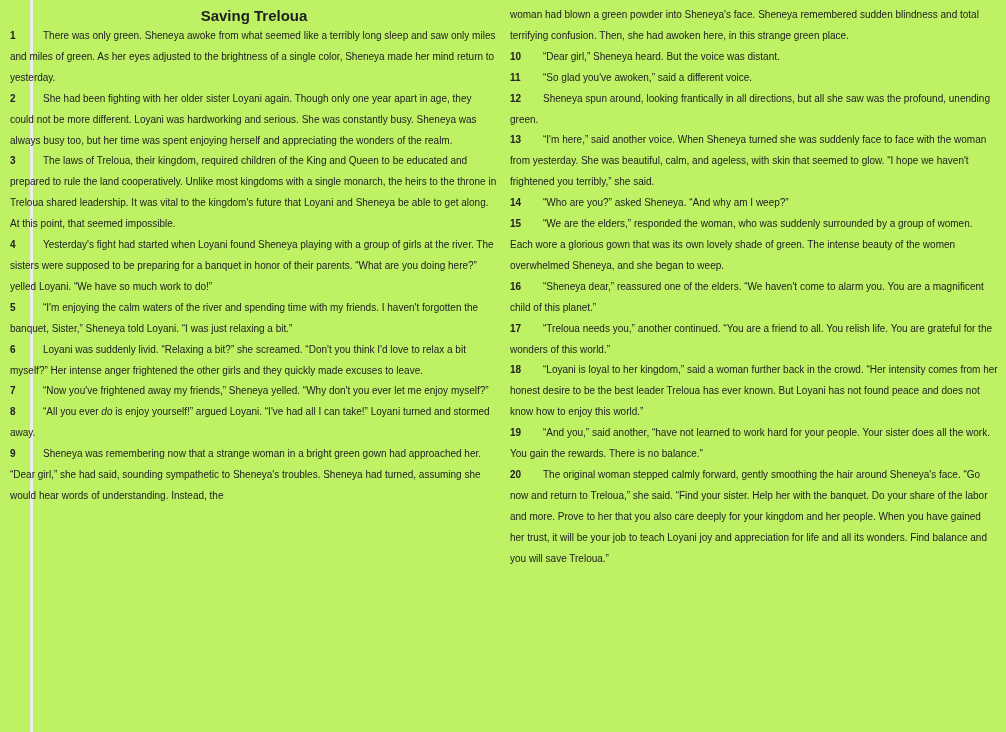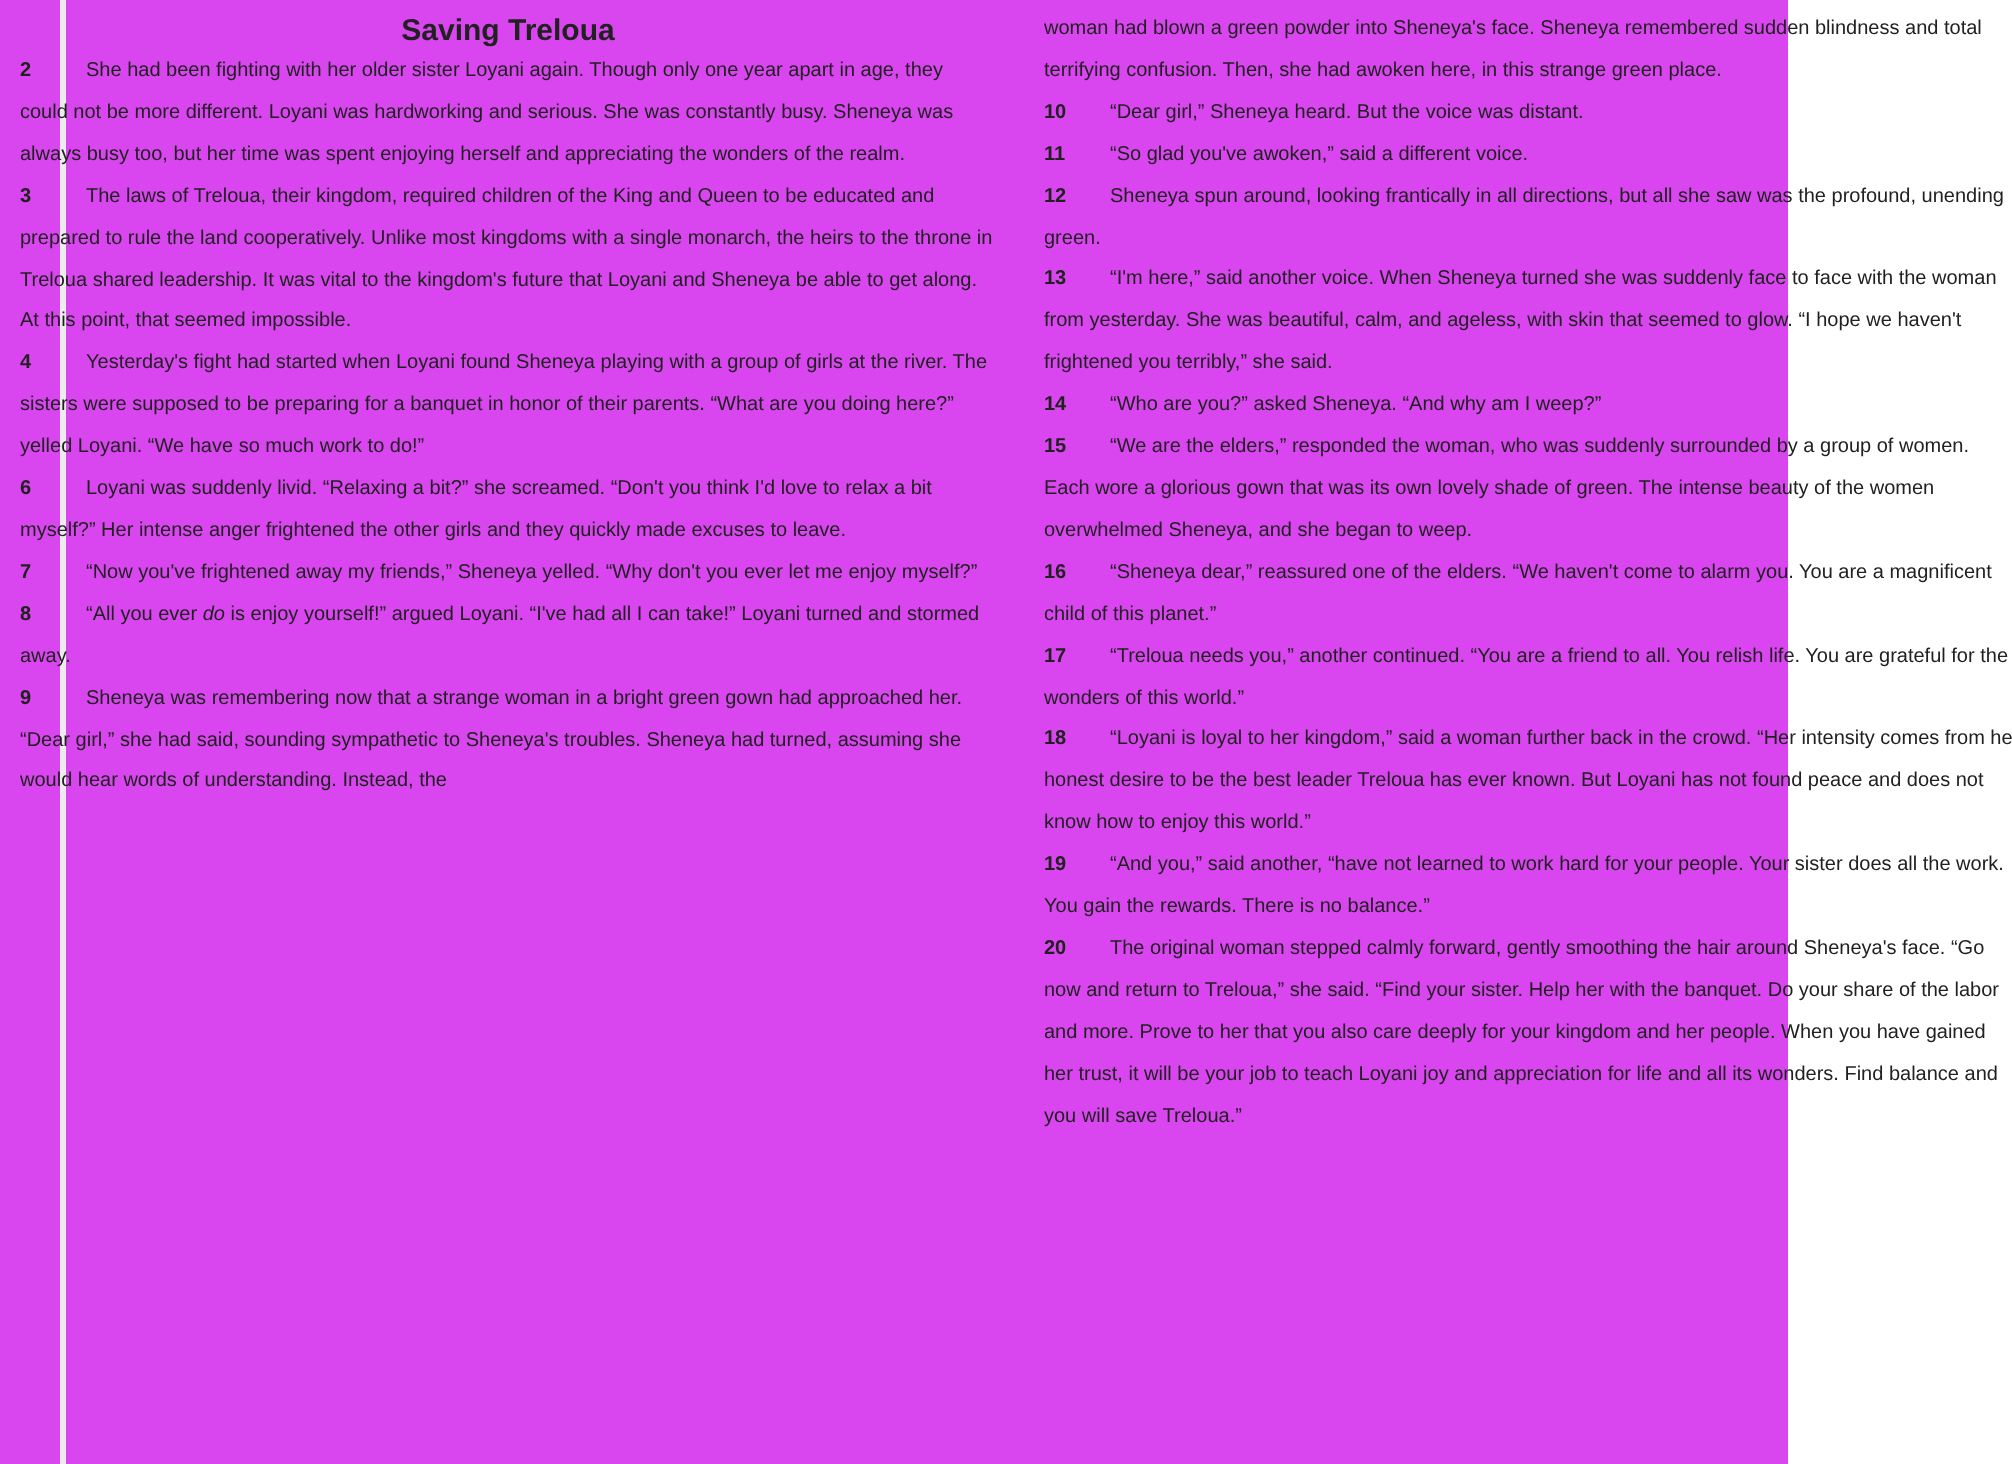--- a/index.html
+++ b/index.html
@@ -10,26 +10,26 @@
   body {
     width: 1006px;
     height: 732px;
     overflow: hidden;
     font-family: "Liberation Sans", "DejaVu Sans", sans-serif;
     color: #212121;
   }
   .page {
     position: relative;
     box-sizing: border-box;
-    width: 894px;
+    width: 1006px;
     height: 732px;
     padding: 5px 4px 0 10px;
     display: flex;
-    gap: 24px;
-    background: #d946ef;
+    gap: 12px;
+    background: #bef264;
   }
   .artifact {
     position: absolute;
     left: 30px;
     top: 0;
     width: 3px;
     height: 100%;
     background: #ededed;
   }
   .col {
@@ -63,23 +63,25 @@
   }
 </style>
 </head>
 <body>
 
 <div class="page">
   <div class="artifact"></div>
   <div class="col">
     <h1 class="title">Saving Treloua</h1>
     <div>
+        <p class="para"><span class="pnum">1</span><span class="ptext">There was only green. Sheneya awoke from what seemed like a terribly long sleep and saw only miles and miles of green. As her eyes adjusted to the brightness of a single color, Sheneya made her mind return to yesterday.</span></p>
         <p class="para"><span class="pnum">2</span><span class="ptext">She had been fighting with her older sister Loyani again. Though only one year apart in age, they could not be more different. Loyani was hardworking and serious. She was constantly busy. Sheneya was always busy too, but her time was spent enjoying herself and appreciating the wonders of the realm.</span></p>
         <p class="para"><span class="pnum">3</span><span class="ptext">The laws of Treloua, their kingdom, required children of the King and Queen to be educated and prepared to rule the land cooperatively. Unlike most kingdoms with a single monarch, the heirs to the throne in Treloua shared leadership. It was vital to the kingdom's future that Loyani and Sheneya be able to get along. At this point, that seemed impossible.</span></p>
         <p class="para"><span class="pnum">4</span><span class="ptext">Yesterday's fight had started when Loyani found Sheneya playing with a group of girls at the river. The sisters were supposed to be preparing for a banquet in honor of their parents. “What are you doing here?” yelled Loyani. “We have so much work to do!”</span></p>
+        <p class="para"><span class="pnum">5</span><span class="ptext">“I'm enjoying the calm waters of the river and spending time with my friends. I haven't forgotten the banquet, Sister,” Sheneya told Loyani. “I was just relaxing a bit.”</span></p>
         <p class="para"><span class="pnum">6</span><span class="ptext">Loyani was suddenly livid. “Relaxing a bit?” she screamed. “Don't you think I'd love to relax a bit myself?” Her intense anger frightened the other girls and they quickly made excuses to leave.</span></p>
         <p class="para"><span class="pnum">7</span><span class="ptext">“Now you've frightened away my friends,” Sheneya yelled. “Why don't you ever let me enjoy myself?”</span></p>
         <p class="para"><span class="pnum">8</span><span class="ptext">“All you ever <i>do</i> is enjoy yourself!” argued Loyani. “I've had all I can take!” Loyani turned and stormed away.</span></p>
         <p class="para"><span class="pnum">9</span><span class="ptext">Sheneya was remembering now that a strange woman in a bright green gown had approached her. “Dear girl,” she had said, sounding sympathetic to Sheneya's troubles. Sheneya had turned, assuming she would hear words of understanding.  Instead, the</span></p>
       </div>
   </div>
   <div class="col">
     <div>
         <p class="para"><span class="ptext">woman had blown a green powder into Sheneya's face. Sheneya remembered sudden blindness and total terrifying confusion. Then, she had awoken here, in this strange green place.</span></p>
         <p class="para"><span class="pnum">10</span><span class="ptext">“Dear girl,” Sheneya heard. But the voice was distant.</span></p>

